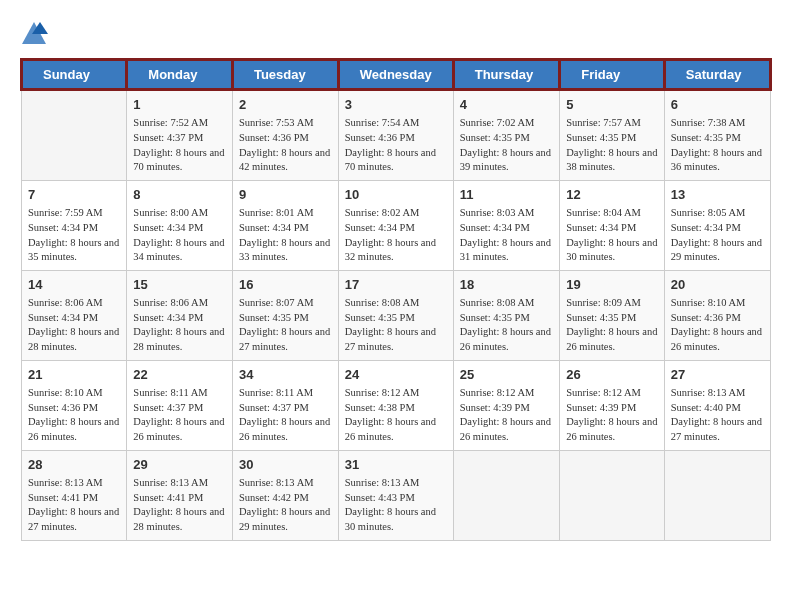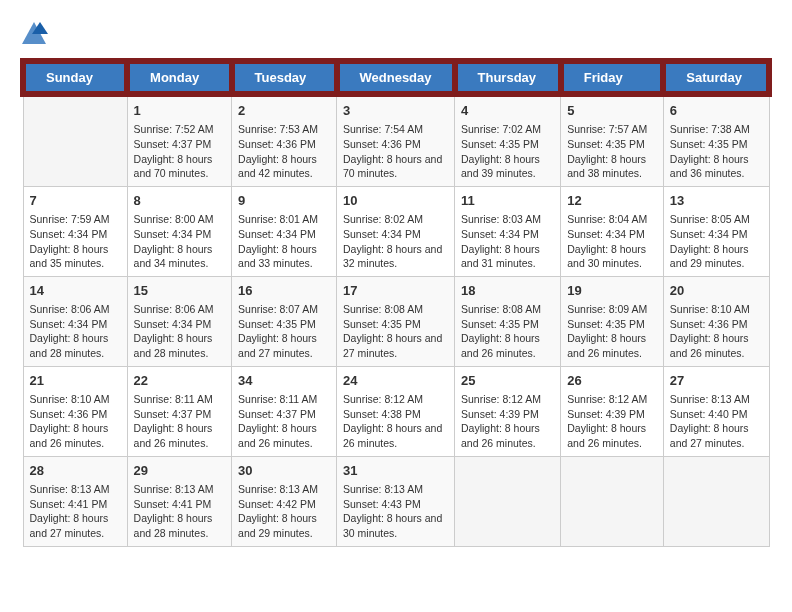--- a/index.html
+++ b/index.html
@@ -49,40 +49,41 @@
       border-collapse: collapse;
       font-size: 11px;
     }
     thead tr th {
       background-color: #3a7abf;
       color: #fff;
       padding: 6px 20px;
       text-align: left;
       font-size: 13px;
       font-weight: bold;
-      border: 6px solid #7f1d1d;
+      border: 3px solid #7f1d1d;
     }
     tbody tr td {
       border: 1px solid #ccc;
       padding: 5px 6px;
       vertical-align: top;
       width: calc(100% / 7);
       min-height: 80px;
       color: #333;
       font-size: 10.5px;
       line-height: 1.4;
     }
     .day-number {
       font-weight: bold;
       font-size: 13px;
       margin-bottom: 2px;
       display: block;
     }
     .cell-content {
       white-space: pre-line;
+      font-family: Liberation Serif, serif;
     }
     tbody tr:nth-child(odd) td {
       background-color: #f9f9f9;
     }
     tbody tr:nth-child(even) td {
       background-color: #fff;
     }
     .empty-cell {
       background-color: #f5f5f5 !important;
     }

